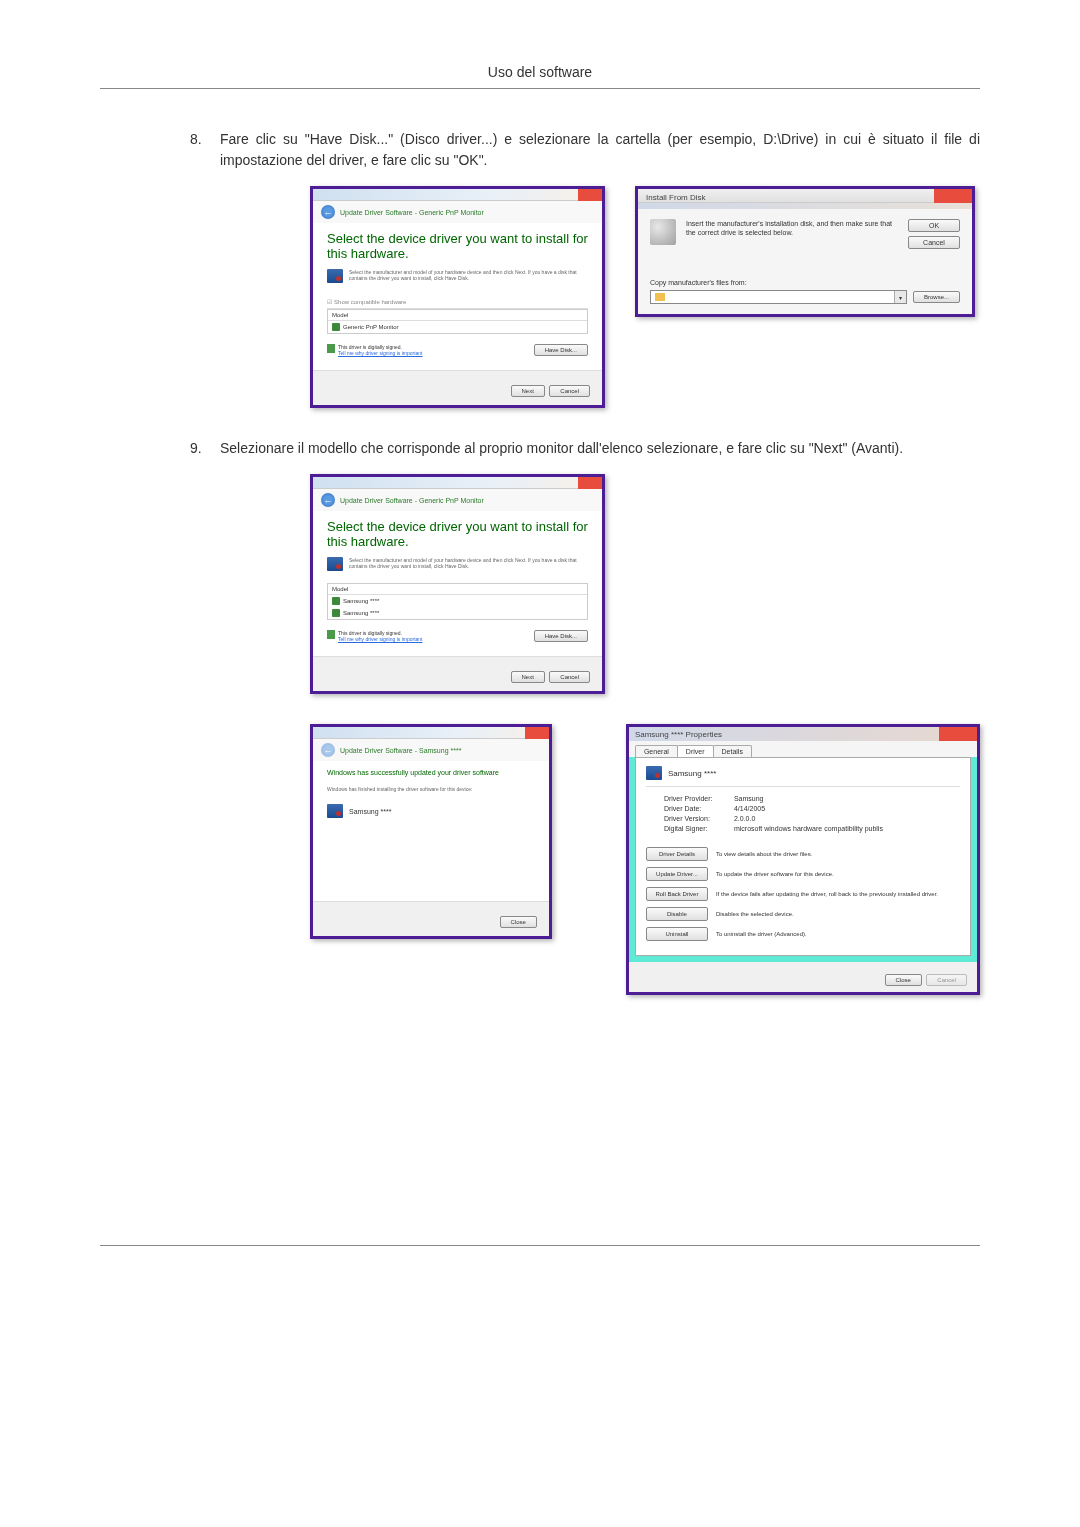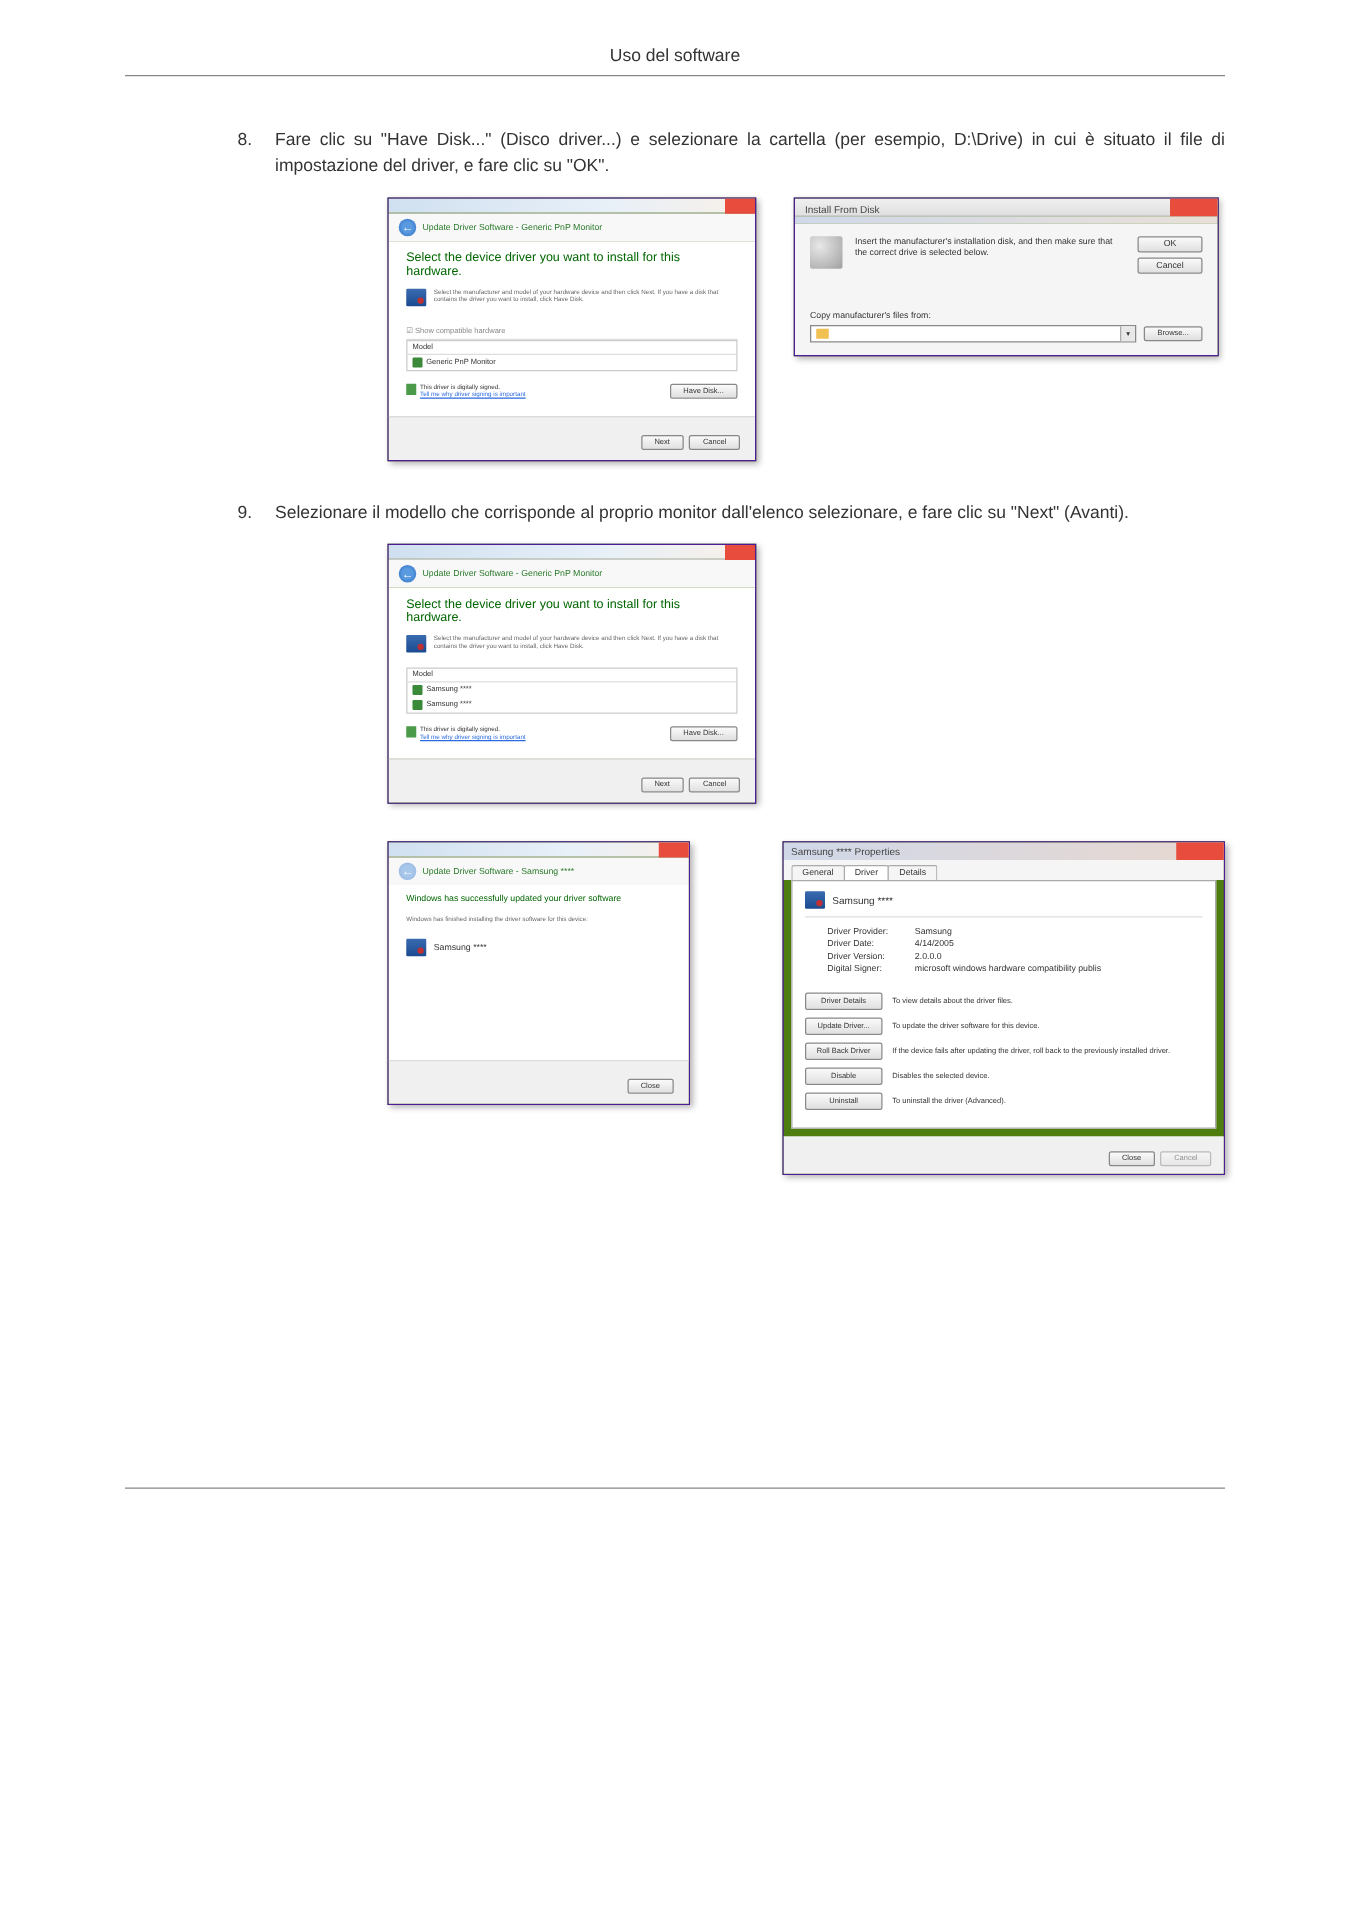--- a/index.html
+++ b/index.html
@@ -5,21 +5,21 @@
     * { box-sizing: border-box; }
     body {
       font-family: Arial, sans-serif;
       margin: 0;
       padding: 0;
       background: #fff;
       width: 1080px;
       color: #333;
     }
     .page {
-      padding: 36px 100px 60px 100px;
+      padding: 64px 100px 60px 100px;
     }
     .page-header {
       text-align: center;
       font-size: 14px;
       padding-bottom: 8px;
       border-bottom: 1px solid #888;
       margin-bottom: 40px;
     }
     .instruction-list {
       margin-left: 90px;
@@ -43,22 +43,22 @@
       gap: 30px;
       margin: 15px 0 30px 120px;
       align-items: flex-start;
     }
     .screenshots-single {
       margin: 15px 0 30px 120px;
     }
     
     
     .win-dialog {
-      border: 1px solid #4c1d95;
-      background: #4d7c0f;
+      border: 3px solid #4c1d95;
+      background: #5eead4;
       box-shadow: 2px 2px 5px rgba(0,0,0,0.3);
       position: relative;
     }
     .dlg-top-strip {
       height: 12px;
       background: linear-gradient(to right, #d0e0f0 0%, #e8f0f8 60%, #f8f0e8 100%);
       border-bottom: 1px solid #ccc;
       position: relative;
     }
     .red-close {
@@ -101,21 +101,21 @@
       justify-content: center;
       color: #fff;
       font-size: 9px;
     }
     .udd-body {
       padding: 8px 14px 14px 14px;
       background: #fff;
     }
     .udd-heading {
       color: #006600;
-      font-size: 10px;
+      font-size: 13px;
       margin-bottom: 8px;
     }
     .udd-subtext-row {
       display: flex;
       gap: 6px;
       align-items: flex-start;
       margin-bottom: 12px;
     }
     .monitor-icon {
       width: 16px;

